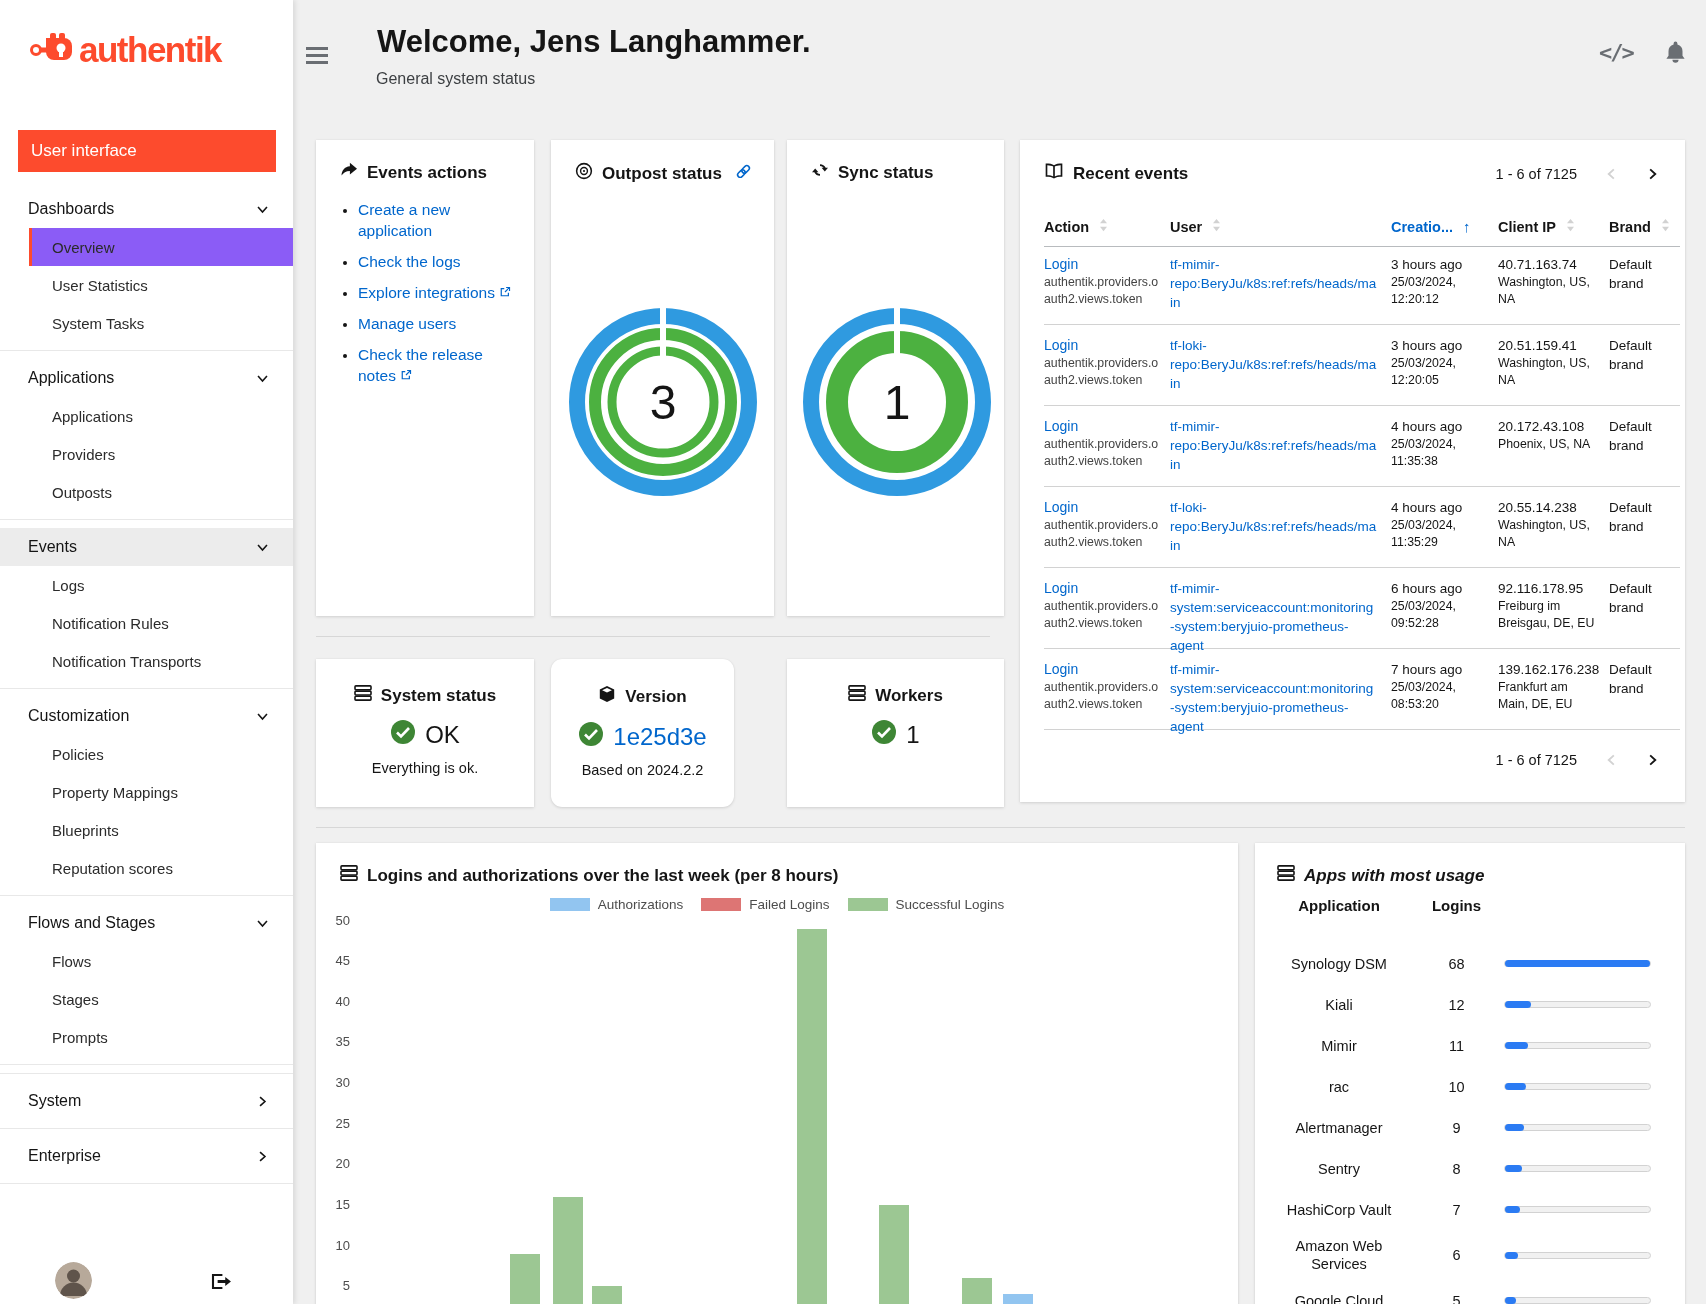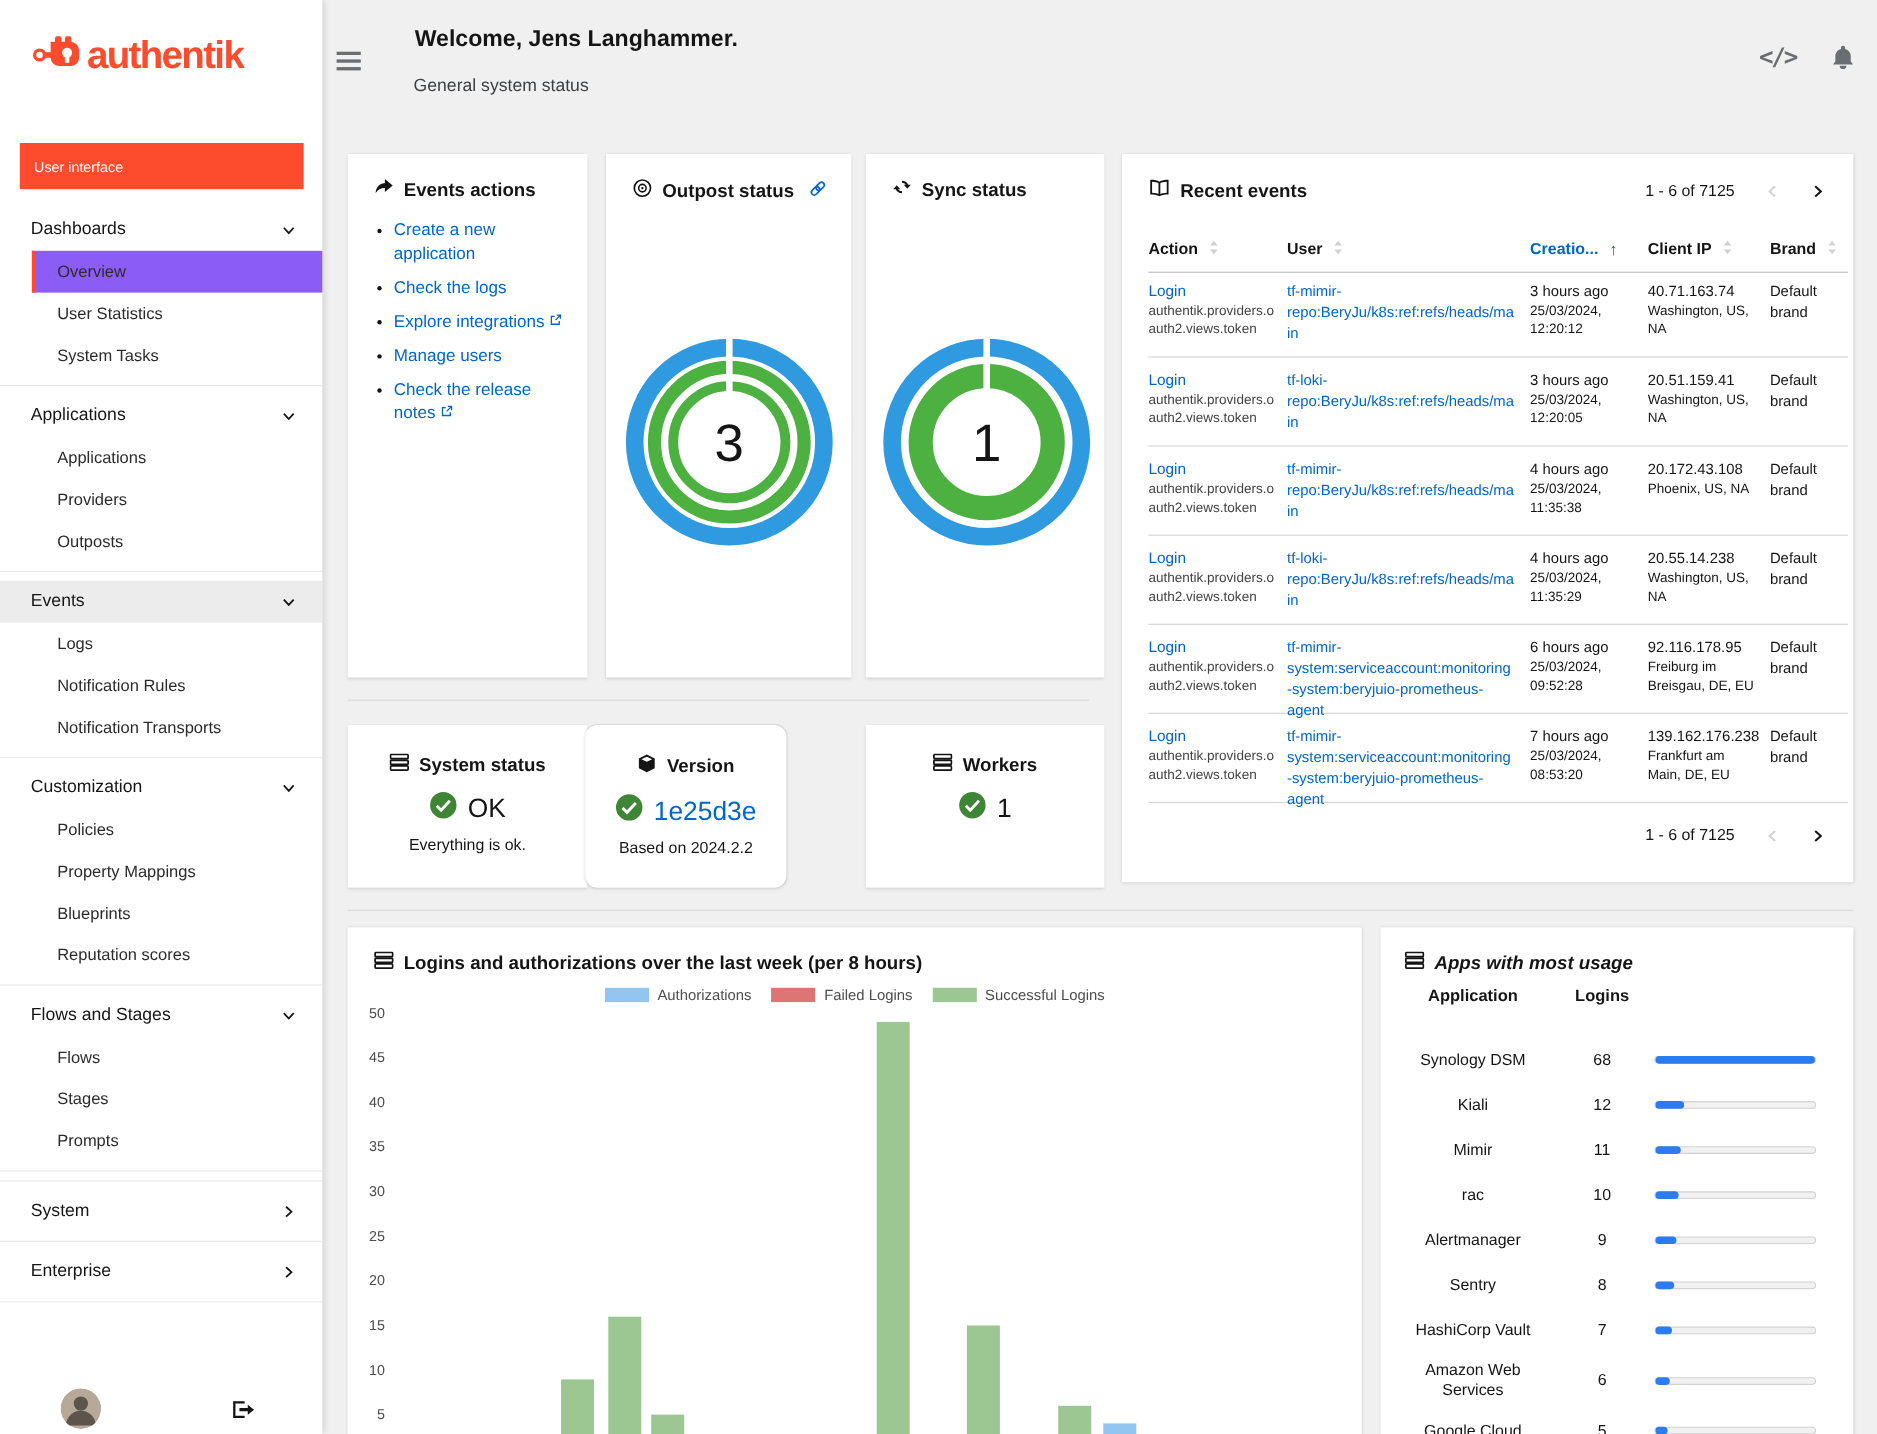--- a/index.html
+++ b/index.html
@@ -11,52 +11,52 @@
   body{
     width:1706px;height:1304px;position:relative;overflow:hidden;
     background:#f0f0f0;font-family:"Liberation Sans",sans-serif;color:#151515;
   }
   
   .sidebar{position:absolute;left:0;top:0;bottom:0;width:293px;background:#fff;
     box-shadow:2px 0 5px rgba(0,0,0,.10);z-index:5;}
   .logo-row{position:absolute;left:30px;top:28px;display:flex;align-items:center;gap:5px;}
   .logo-text{font-size:35px;font-weight:bold;color:var(--accent);letter-spacing:-1.5px;}
   .ui-btn{position:absolute;left:18px;top:130px;width:258px;height:42px;background:var(--accent);
-    color:#fff;font-size:13px;text-align:left;padding-left:13px;border:none;cursor:pointer;
+    color:#fff;font-size:17px;text-align:left;padding-left:13px;border:none;cursor:pointer;
     font-family:inherit;}
   .nav{position:absolute;top:190px;left:0;right:0;}
   .nav-section{height:38px;display:flex;align-items:center;justify-content:space-between;
     padding:0 24px 0 28px;font-size:16px;cursor:pointer;}
   .nav-section.hl{background:#ececec;}
   .nav-item{height:38px;display:flex;align-items:center;margin-left:29px;padding-left:20px;
     border-left:3px solid transparent;font-size:15px;color:#2b2b2b;cursor:pointer;}
   .nav-item.sel{background:#8b5cf6;border-left-color:var(--accent);}
   .nav-sep{height:1px;background:#e8e8e8;margin:8px 0;}
   .avatar{position:absolute;left:55px;top:1262px;width:37px;height:37px;border-radius:50%;
     overflow:hidden;cursor:pointer;}
   .signout{position:absolute;left:210px;top:1272px;cursor:pointer;}
   
   .hamburger{position:absolute;left:306px;top:47px;width:24px;cursor:pointer;}
   .hamburger div{width:22px;height:3px;background:#6a6e73;margin-bottom:4px;}
-  .page-title{position:absolute;left:377px;top:24px;font-size:21px;font-weight:bold;}
+  .page-title{position:absolute;left:377px;top:24px;font-size:31px;font-weight:bold;}
   .page-sub{position:absolute;left:376px;top:70px;font-size:16px;color:#3c3f42;}
   .code-btn{position:absolute;left:1599px;top:40px;font-size:22px;font-weight:bold;color:#6a6e73;
     letter-spacing:-2px;cursor:pointer;font-family:"DejaVu Sans Mono",monospace;}
   .bell-btn{position:absolute;left:1664px;top:40px;cursor:pointer;}
   
   .card{position:absolute;background:#fff;box-shadow:0 1px 3px rgba(0,0,0,.13),0 0 1px rgba(0,0,0,.08);}
   .card-title{display:flex;align-items:center;gap:9px;padding:22px 20px 0 24px;font-size:17px;
     font-weight:bold;}
   .card-title.centered{justify-content:center;padding:26px 0 0 0;}
   .c-quick{left:316px;top:140px;width:218px;height:476px;}
   .c-outpost{left:551px;top:140px;width:223px;height:476px;}
   .c-sync{left:787px;top:140px;width:217px;height:476px;}
   .c-events{left:1020px;top:140px;width:665px;height:662px;}
   .c-sys{left:316px;top:659px;width:218px;height:148px;}
-  .c-ver{left:532px;top:659px;width:183px;height:148px;border-radius:11px;}
+  .c-ver{left:551px;top:659px;width:183px;height:148px;border-radius:11px;}
   .c-wrk{left:787px;top:659px;width:217px;height:148px;}
   .c-chart{left:316px;top:843px;width:922px;height:480px;overflow:hidden;}
   .c-apps{left:1255px;top:843px;width:430px;height:480px;overflow:hidden;}
   .hr1{position:absolute;left:316px;top:636px;width:674px;height:1px;background:#d7d7d7;}
   .hr2{position:absolute;left:316px;top:827px;width:1369px;height:1px;background:#d7d7d7;}
   
   .quick-list{margin:16px 14px 0 0;padding-left:42px;list-style:disc;}
   .quick-list li{font-size:15.5px;line-height:21px;margin-bottom:10px;color:var(--link);cursor:pointer;}
   .quick-list li::marker{color:#151515;font-size:13px;}
   

